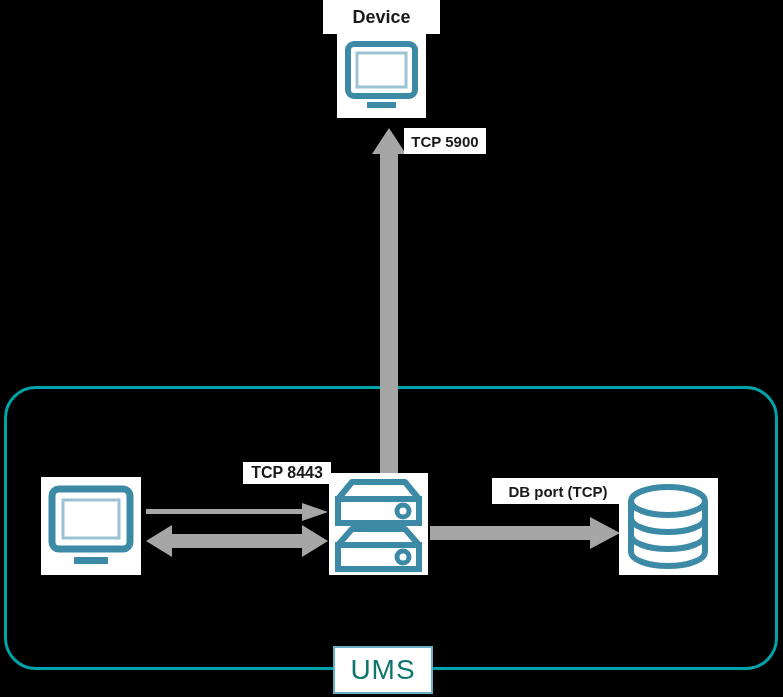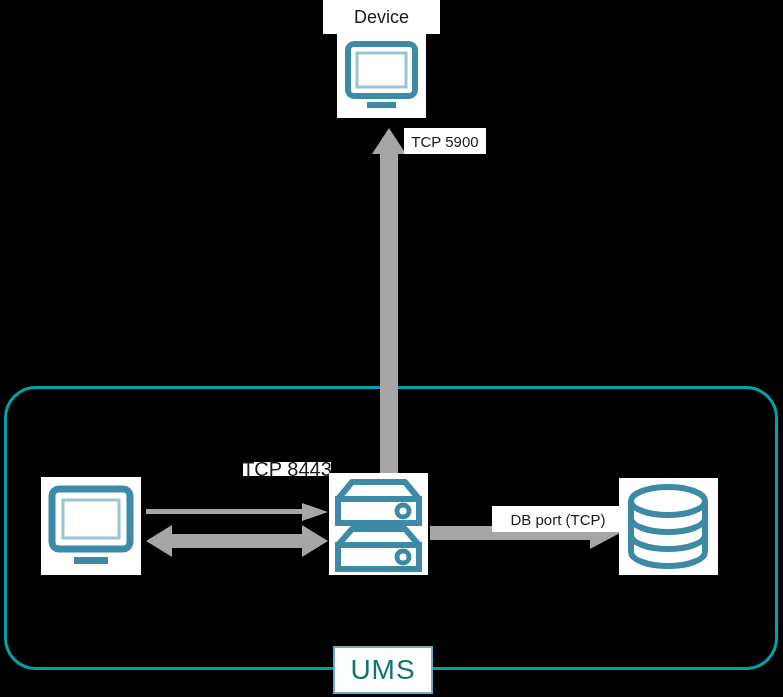--- a/index.html
+++ b/index.html
@@ -33,50 +33,50 @@
   .label-box {
     position: absolute;
     background: #ffffff;
     color: #1a1a1a;
     display: flex;
     align-items: center;
     justify-content: center;
     font-size: 17px;
     line-height: 1;
     white-space: nowrap;
+    font-weight: bold;
   }
 
   .device-label {
     left: 323px;
     top: 0px;
     width: 117px;
     height: 34px;
     font-size: 18px;
   }
   .tcp5900-label {
     left: 404px;
     top: 128px;
     width: 82px;
     height: 26px;
     font-size: 15px;
   }
   .tcp8443-label {
     left: 243px;
     top: 462px;
     width: 88px;
-    height: 14px;
-    font-size: 20px;
+    height: 22px;
+    font-size: 16px;
   }
   .dbport-label {
     left: 492px;
     top: 478px;
     width: 132px;
     height: 26px;
     font-size: 15px;
-    margin-top: 28px;
   }
 
   .ums-label {
     position: absolute;
     left: 333px;
     top: 646px;
     width: 100px;
     height: 48px;
     background: #ffffff;
     border: 2px solid #6ab0c4;

